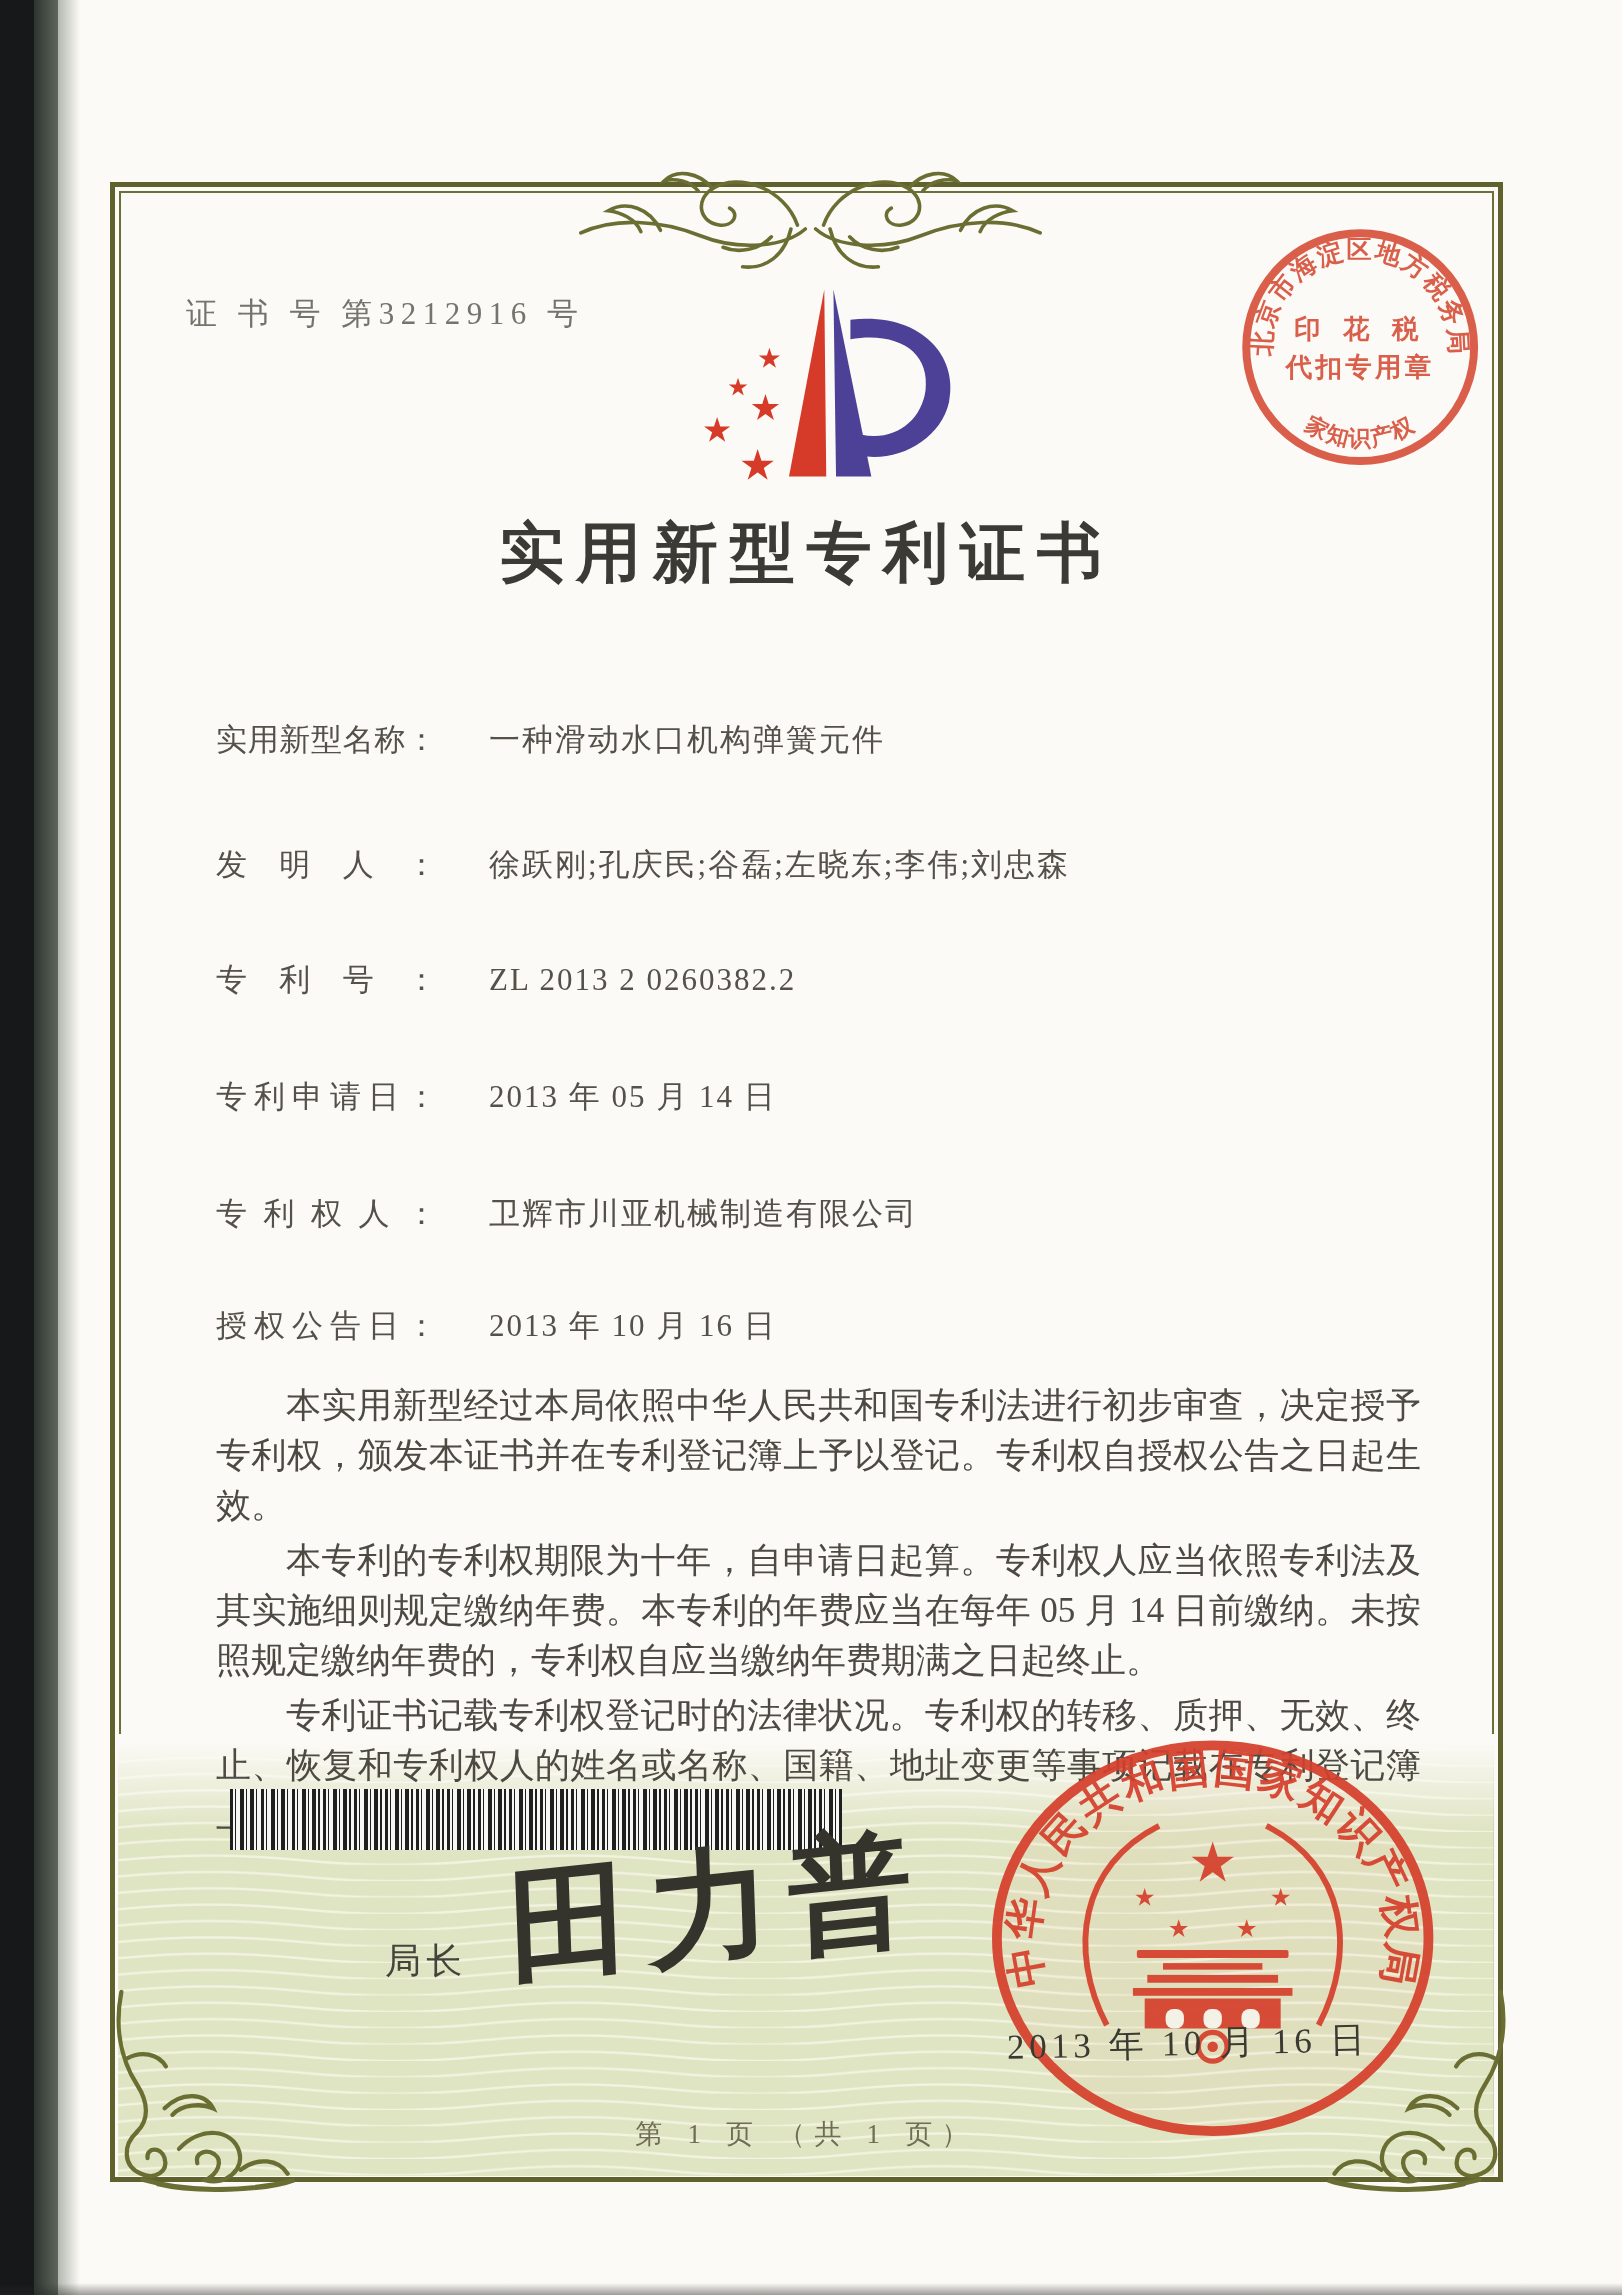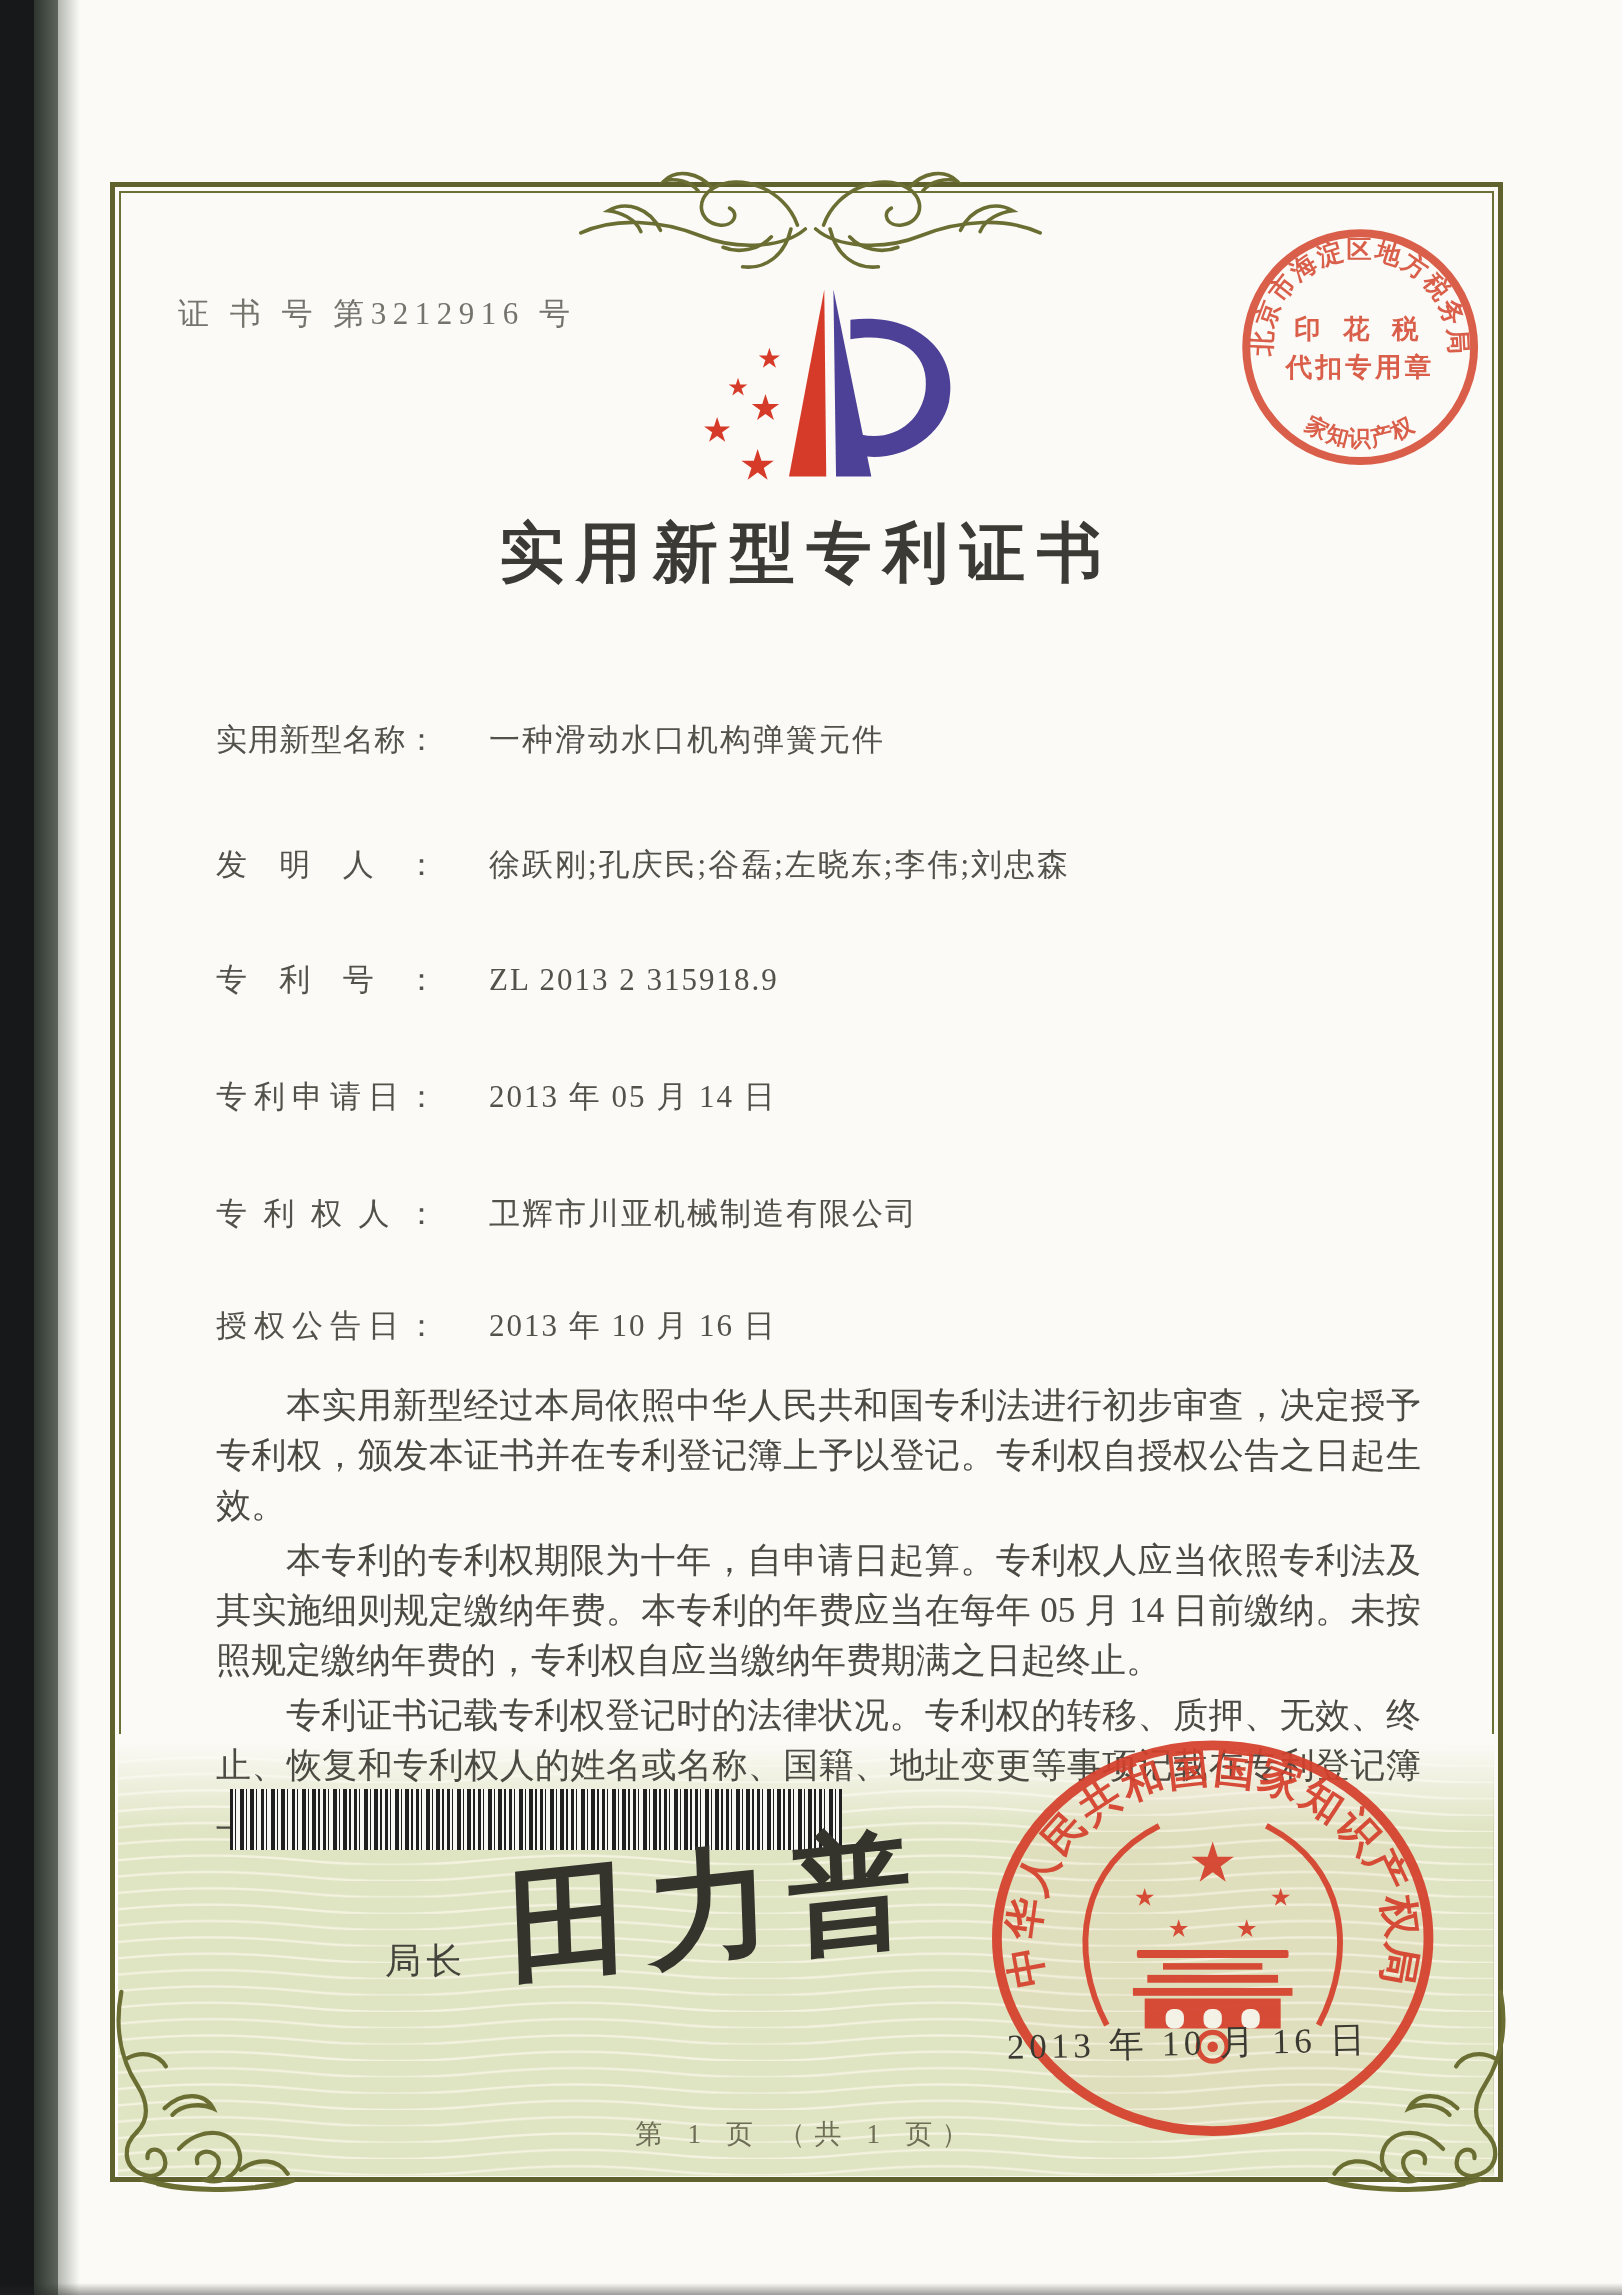--- a/index.html
+++ b/index.html
@@ -17,21 +17,21 @@
   .frame{position:absolute;left:110px;top:182px;width:1393px;height:2000px;
          border:5.2px solid #5f622d;box-sizing:border-box;}
   .frame-inner{position:absolute;left:3.9px;top:3.9px;right:3.9px;bottom:3.9px;
          border:2px solid #6d7036;}
   
   .green-zone{position:absolute;left:118px;top:1734px;width:1376px;height:442px;overflow:hidden;}
   .green-zone svg{display:block;}
   .green-fade{position:absolute;left:0;top:0;width:100%;height:98px;
          background:linear-gradient(to bottom,#fbfaf6 8%,rgba(251,250,246,0));}
   
-  .cert-no{position:absolute;left:178px;top:293px;font-size:31px;letter-spacing:6.5px;color:#74736c;}
+  .cert-no{position:absolute;left:186px;top:293px;font-size:31px;letter-spacing:6.5px;color:#74736c;}
   
   .title{position:absolute;left:110px;top:509px;width:1393px;text-align:center;
          font-size:65px;font-weight:700;letter-spacing:11.8px;color:#3b3a35;}
   
   .field{position:absolute;left:216px;display:flex;align-items:baseline;
          font-size:31px;color:#53514a;gap:25px;}
   .flabel{display:inline-block;width:221px;text-align:justify;text-align-last:justify;}
   .fvalue{margin-left:27px;letter-spacing:2px;}
   .f-name{top:719px}.f-inv{top:844px}.f-no{top:959px}
   .f-file{top:1076px}.f-own{top:1193px}.f-grant{top:1305px}
@@ -126,21 +126,21 @@
   <div class="field f-name">
     <span class="flabel">实用新型名称：</span>
     <span class="fvalue">一种滑动水口机构弹簧元件</span>
   </div>
   <div class="field f-inv">
     <span class="flabel">发明人：</span>
     <span class="fvalue">徐跃刚;孔庆民;谷磊;左晓东;李伟;刘忠森</span>
   </div>
   <div class="field f-no">
     <span class="flabel">专利号：</span>
-    <span class="fvalue">ZL 2013 2 315918.9</span>
+    <span class="fvalue">ZL 2013 2 0260382.2</span>
   </div>
   <div class="field f-file">
     <span class="flabel">专利申请日：</span>
     <span class="fvalue">2013 年 05 月 14 日</span>
   </div>
   <div class="field f-own">
     <span class="flabel">专利权人：</span>
     <span class="fvalue">卫辉市川亚机械制造有限公司</span>
   </div>
   <div class="field f-grant">

